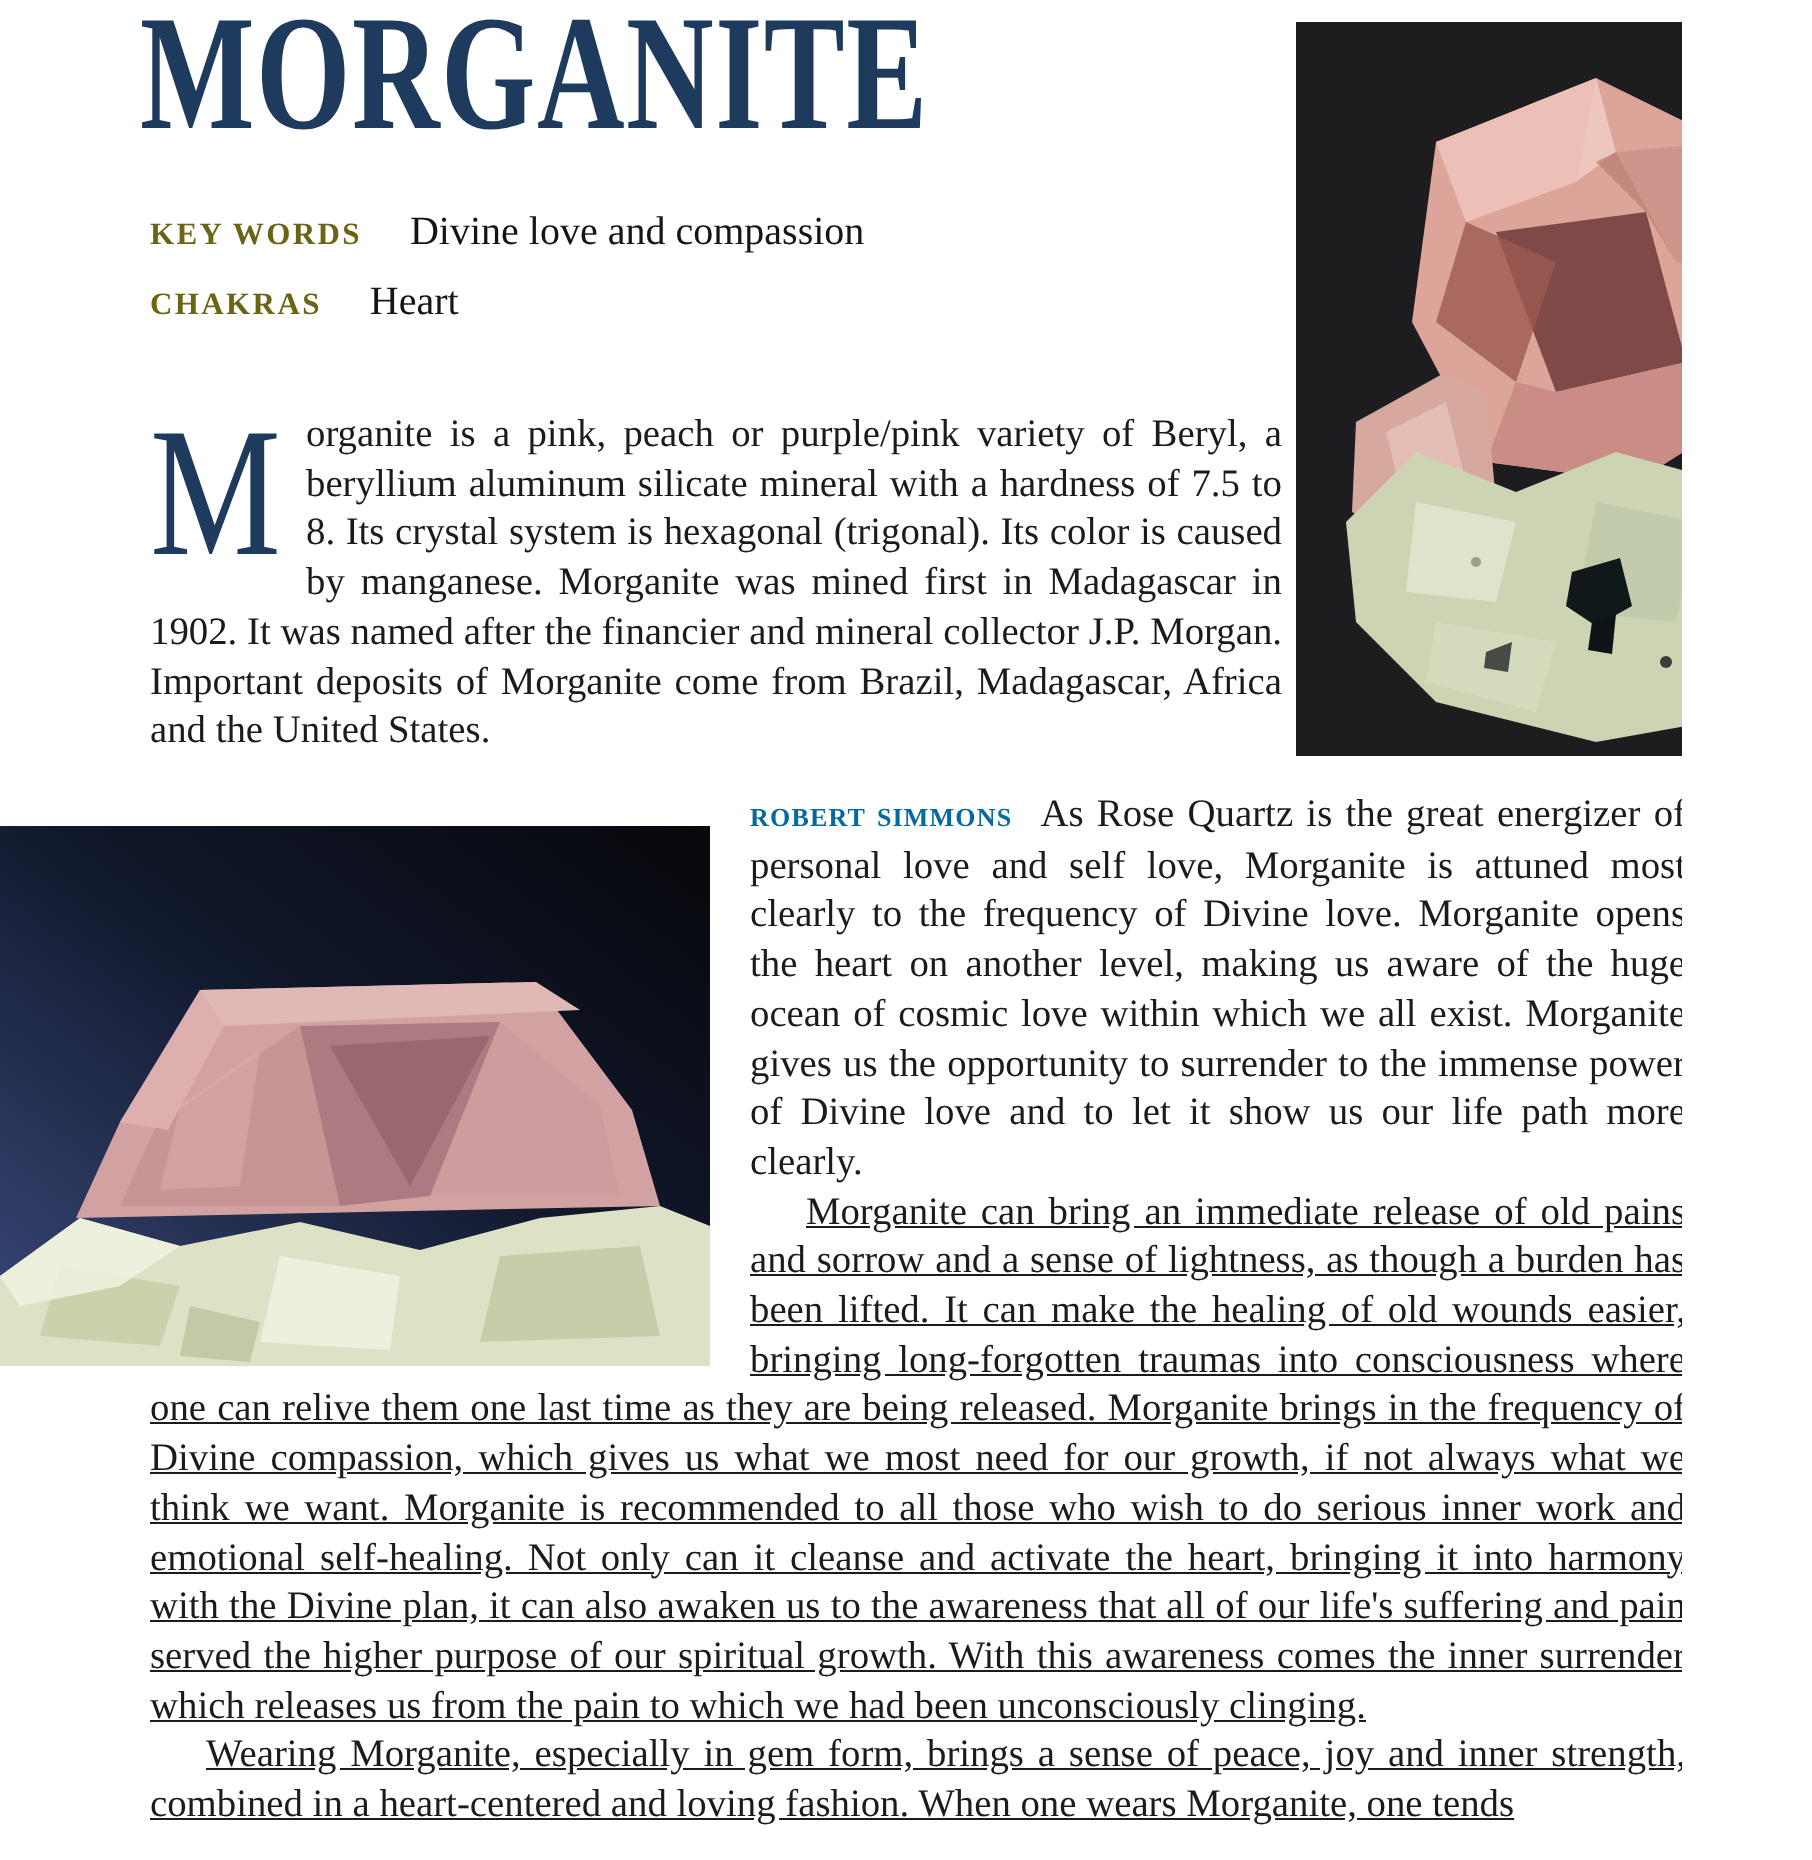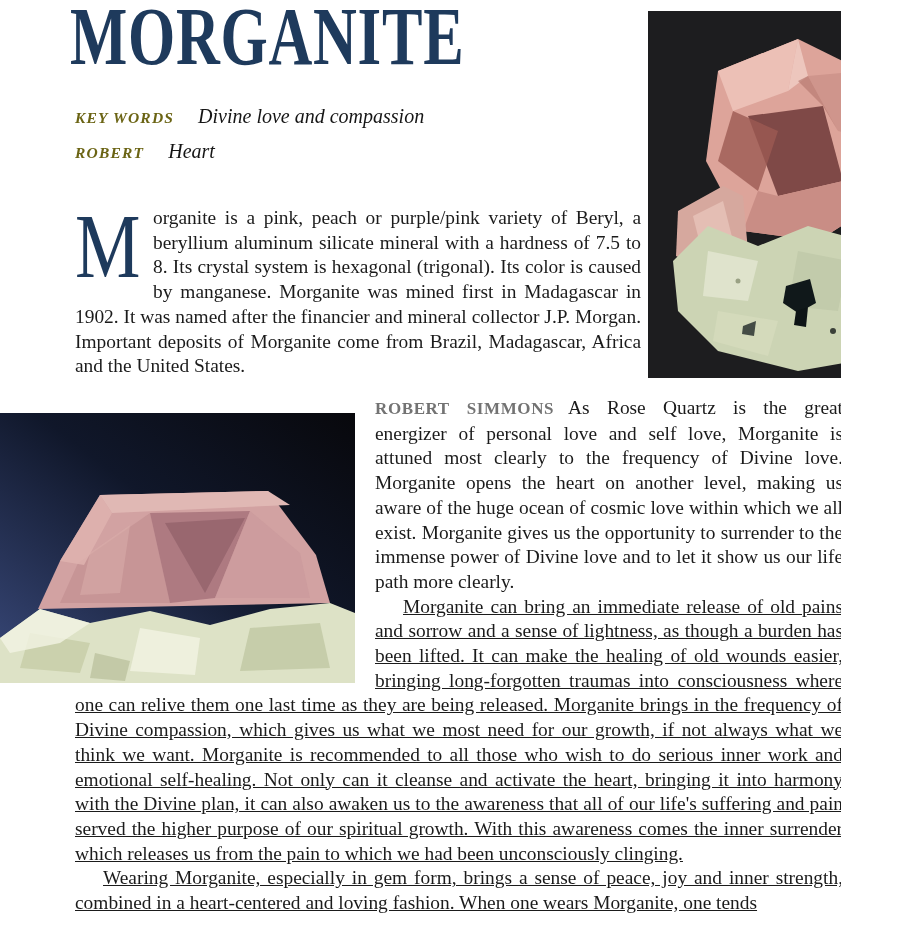--- a/index.html
+++ b/index.html
@@ -5,21 +5,21 @@
   html,body{margin:0;padding:0;background:#ffffff;}
   #page{position:relative;width:841px;height:930px;background:#ffffff;overflow:hidden;
         font-family:"Liberation Serif","DejaVu Serif",serif;color:#1b1b1b;}
 
   
   .title{position:absolute;left:70px;top:-9px;font-size:82px;line-height:92px;
          font-weight:600;color:#1e3a5c;letter-spacing:1px;white-space:nowrap;
          transform:scaleX(0.74);transform-origin:left top;}
 
   
-  .props{position:absolute;left:75px;top:104px;font-style:italic;}
+  .props{position:absolute;left:75px;top:104px;}
   .prop-row{margin-bottom:9px;line-height:24px;}
   .prop-label{font-weight:700;font-size:15.5px;letter-spacing:1.2px;color:#6b6414;
               margin-right:24px;}
   .prop-value{font-size:20px;color:#151515;}
 
   
   .intro{position:absolute;left:75px;top:206px;width:566px;
          font-size:19.4px;line-height:24.7px;text-align:justify;}
   .dropcap{float:left;color:#1e3a5c;font-size:92px;line-height:74px;height:74px;
            width:66px;margin:3px 12px 0 0;transform:scaleX(0.8);
@@ -27,37 +27,37 @@
 
   
   .photo-right{position:absolute;left:648px;top:11px;width:258px;height:367px;}
   .photo-right svg,.photo-left svg{display:block;}
 
   
   .flow{position:absolute;left:0;top:396px;width:843px;box-sizing:border-box;
         padding-left:75px;font-size:19.4px;line-height:24.7px;text-align:justify;}
   .flow p{margin:0;}
   .photo-left{float:left;width:355px;height:270px;margin:17px 20px 10px -75px;}
-  .rs-label{font-weight:700;font-size:17px;letter-spacing:0.6px;color:#737373;
+  .rs-label{font-weight:700;font-size:13px;letter-spacing:0.6px;color:#0369a1;
             margin-right:14px;}
   .para-indent{text-indent:28px;text-decoration:underline;}
 </style>
 </head>
 <body>
 
 <div id="page">
 
   <div class="title">MORGANITE</div>
 
   <div class="props">
     <div class="prop-row">
       <span class="prop-label">KEY WORDS</span><span class="prop-value">Divine love and compassion</span>
     </div>
     <div class="prop-row">
-      <span class="prop-label">ROBERT</span><span class="prop-value">Heart</span>
+      <span class="prop-label">CHAKRAS</span><span class="prop-value">Heart</span>
     </div>
   </div>
 
   <div class="intro">
     <span class="dropcap">M</span><span>organite is a pink, peach or purple/pink variety of Beryl, a beryllium aluminum silicate mineral with a hardness of 7.5 to 8. Its crystal system is hexagonal (trigonal). Its color is caused by manganese. Morganite was mined first in Madagascar in 1902. It was named after the financier and mineral collector J.P. Morgan. Important deposits of Morganite come from Brazil, Madagascar, Africa and the United States.</span>
   </div>
 
   <div class="photo-right">
     <svg width="258" height="367" viewBox="0 0 258 367">
       <rect width="258" height="367" fill="#1d1d1f"></rect>

